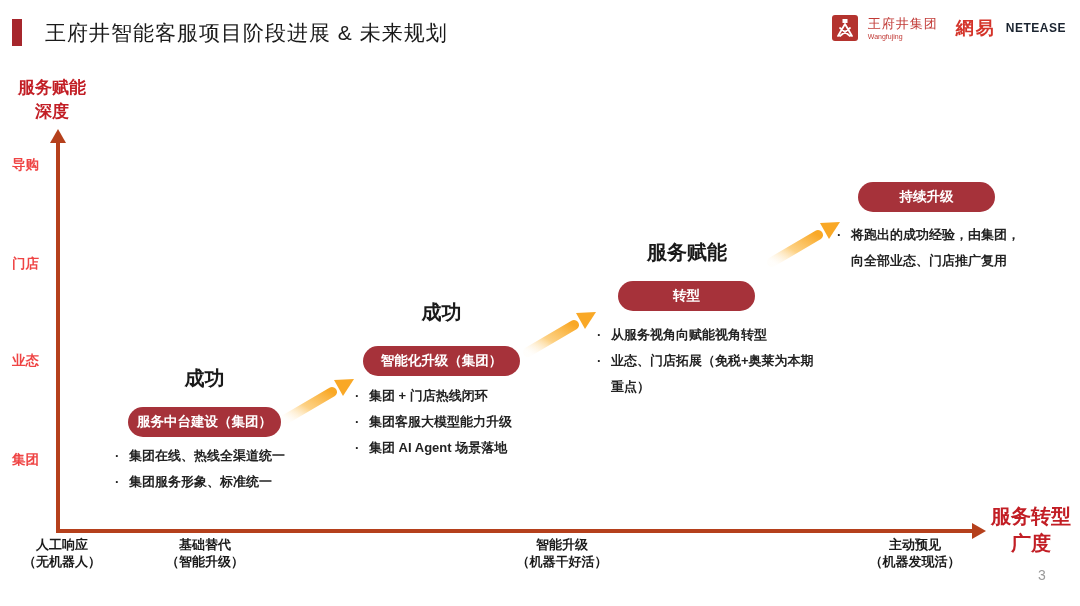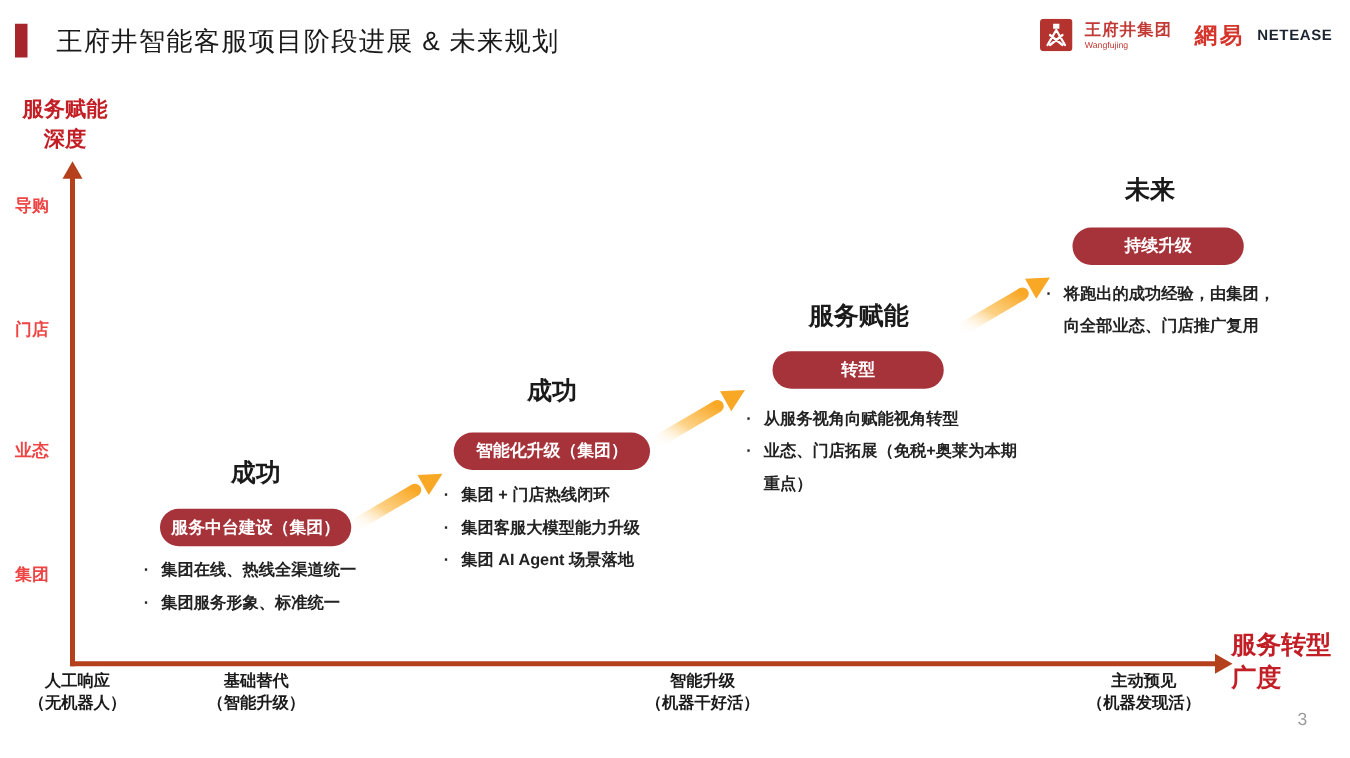--- a/index.html
+++ b/index.html
@@ -8,28 +8,28 @@
   #slide {
     position:relative; width:1080px; height:606px; background:#ffffff;
     overflow:hidden; margin:0 auto;
   }
   
   .accent-bar { position:absolute; left:12px; top:19px; width:10px; height:27px; background:#A6262C; }
   .slide-title { position:absolute; left:45px; top:19px; font-size:21px; font-weight:normal; color:#1a1a1a; letter-spacing:1px; }
   .logo-group { position:absolute; right:14px; top:15px; display:flex; align-items:center; gap:10px; }
   .wf-icon { width:26px; height:26px; display:block; }
   .wf-text { display:flex; flex-direction:column; line-height:1; }
-  .wf-name { font-size:13px; font-weight:bold; color:#C13A36; letter-spacing:1px; }
+  .wf-name { font-size:13px; font-weight:normal; color:#C13A36; letter-spacing:1px; }
   .wf-sub { font-size:7px; color:#C13A36; margin-top:3px; }
   .ne-cn { font-size:18px; font-weight:bold; color:#D4342A; margin-left:8px; letter-spacing:2px; }
   .ne-en { font-size:12px; font-weight:bold; color:#1B2430; letter-spacing:0.5px; }
   
   .y-axis-title { position:absolute; left:6px; top:76px; width:92px; text-align:center;
     color:#C21E25; font-size:17px; font-weight:bold; line-height:24px; }
-  .x-axis-title { position:absolute; left:985px; top:503px; width:92px; 
+  .x-axis-title { position:absolute; left:985px; top:503px; width:92px; text-align:center;
     color:#C21E25; font-size:20px; font-weight:bold; line-height:27px; }
   .y-axis-line { position:absolute; left:56px; top:142px; width:4px; height:391px; background:#B5401C; }
   .y-axis-head { position:absolute; left:50px; top:129px; width:0; height:0;
     border-left:8px solid transparent; border-right:8px solid transparent; border-bottom:14px solid #B5401C; }
   .x-axis-line { position:absolute; left:56px; top:529px; width:918px; height:4px; background:#B5401C; }
   .x-axis-head { position:absolute; left:972px; top:523px; width:0; height:0;
     border-top:8px solid transparent; border-bottom:8px solid transparent; border-left:14px solid #B5401C; }
   .y-tick { position:absolute; left:12px; width:38px; text-align:left; font-size:13.5px; font-weight:bold; color:#ef4444; }
   .x-tick { position:absolute; top:536px; text-align:center; font-size:13px; font-weight:bold; color:#1a1a1a; line-height:17px; }
   
@@ -126,21 +126,20 @@
     <li><span class="dot">·</span><span>集团 AI Agent 场景落地</span></li>
   </ul>
 
   <div class="stage-heading" style="left:602px;top:239px;width:170px">服务赋能</div>
   <div class="stage-pill" style="left:618px;top:281px;width:137px">转型</div>
   <ul class="stage-bullets" style="left:595px;top:322px;width:226px">
     <li><span class="dot">·</span><span>从服务视角向赋能视角转型</span></li>
     <li><span class="dot">·</span><span>业态、门店拓展（免税+奥莱为本期重点）</span></li>
   </ul>
 
-  <div class="stage-heading" style="left:845px;top:138px;width:150px">未来</div>
   <div class="stage-pill" style="left:858px;top:182px;width:137px">持续升级</div>
   <ul class="stage-bullets" style="left:835px;top:222px;width:186px">
     <li><span class="dot">·</span><span>将跑出的成功经验，由集团，向全部业态、门店推广复用</span></li>
   </ul>
 
   <svg class="grow-arrow" style="left:280px;top:370px" width="78" height="58" viewBox="0 0 78 56">
     <path d="M6 48 L52 21" stroke="url(#arrowGrad)" stroke-width="10" stroke-linecap="round" fill="none"></path>
     <path d="M74 8 L63 25 L54 9 Z" fill="#F9A826"></path>
   </svg>
   <svg class="grow-arrow" style="left:522px;top:303px" width="78" height="58" viewBox="0 0 78 56">

